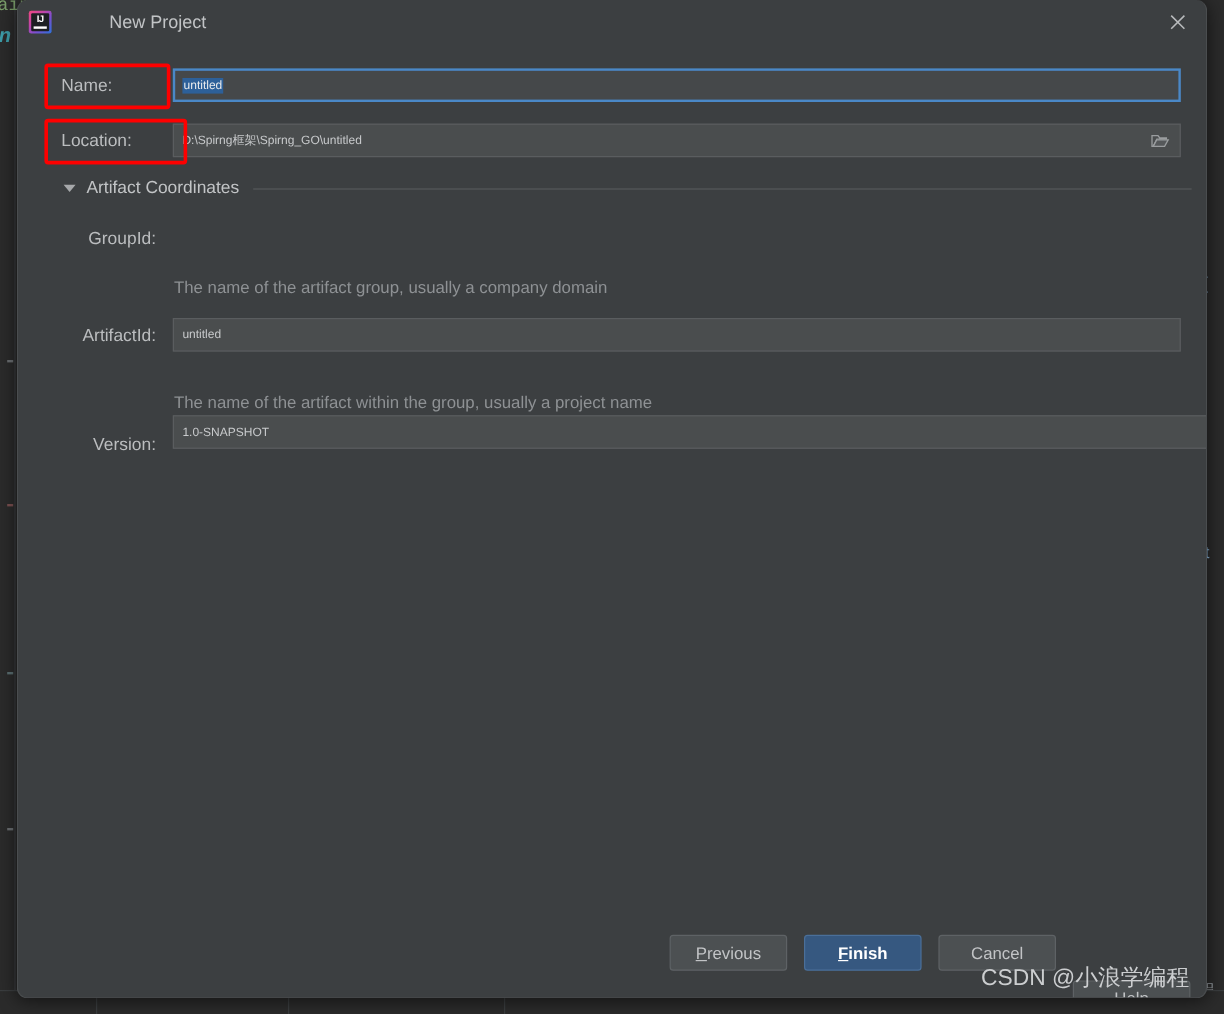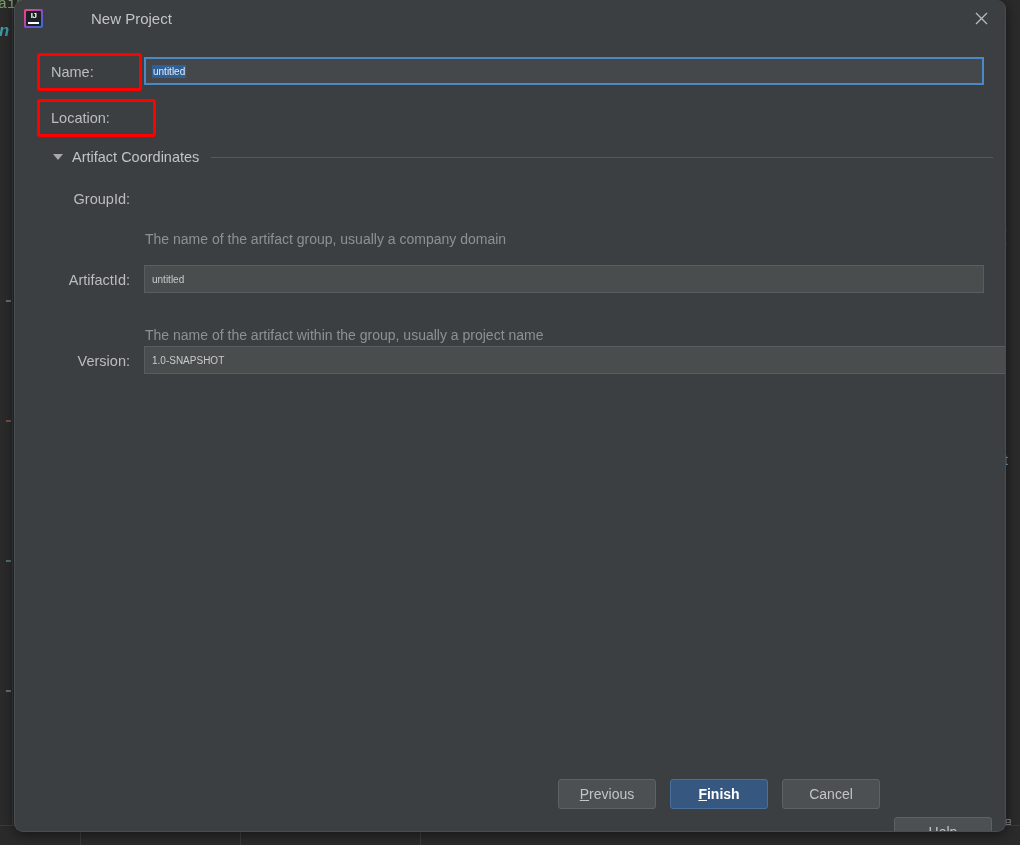--- a/index.html
+++ b/index.html
@@ -292,50 +292,60 @@
     </div>
   </div>
 
   <div class="lbl" style="left:36px; top:62px;">Name:</div>
   <div class="field focused" style="left:129px; top:57px; width:840px;">
     <span class="sel-text">untitled</span>
   </div>
   <div class="annot" style="left:22px; top:53px; width:105px; height:38px;"></div>
 
   <div class="lbl" style="left:36px; top:108px;">Location:</div>
+  <div class="field" style="left:129px; top:103px; width:840px;">
+    <span>D:\Spirng框架\Spirng_GO\untitled</span>
+    <span class="folder-btn">
+      <svg width="16" height="13" viewBox="0 0 16 13">
+        <path d="M1 2 L6 2 L7.5 4 L13 4 L13 5 L5 5 L2 11 L1 11 Z" fill="none" stroke="#9a9d9f" stroke-width="1.1"></path>
+        <path d="M5 5.5 L14.5 5.5 L11.5 11 L2 11 Z" fill="#55585a" stroke="#9a9d9f" stroke-width="1.1"></path>
+      </svg>
+    </span>
+  </div>
   <div class="annot" style="left:22px; top:99px; width:119px; height:38px;"></div>
 
   <div class="section" style="top:149px;">
     <div class="tri"></div>
     <div class="section-title">Artifact Coordinates</div>
     <div class="section-line"></div>
   </div>
 
   <div class="lbl right" style="left:0px; top:189px; width:129px; padding-right:14px;">GroupId:</div>
   <div class="hint" style="left:130px; top:230px;">The name of the artifact group, usually a company domain</div>
 
   <div class="lbl right" style="left:0px; top:270px; width:129px; padding-right:14px;">ArtifactId:</div>
   <div class="field" style="left:129px; top:265px; width:840px;">
     <span>untitled</span>
   </div>
   <div class="hint" style="left:130px; top:326px;">The name of the artifact within the group, usually a project name</div>
 
-  <div class="lbl right" style="left:0px; top:351px; width:129px; padding-right:14px;">Version:</div>
+  <div class="lbl right" style="left:0px; top:361px; width:129px; padding-right:14px;">Version:</div>
   <div class="field" style="left:129px; top:346px; width:906px;">
     <span>1.0-SNAPSHOT</span>
   </div>
 
   <div class="btn" style="left:543px; top:779px; width:98px;">
     <span class="mn">P</span>
       <span>revious</span>
   </div>
   <div class="btn primary" style="left:655px; top:779px; width:98px;">
     <span class="mn">F</span>
       <span>inish</span>
   </div>
   <div class="btn" style="left:767px; top:779px; width:98px;">
     <span>Cancel</span>
   </div>
   <div class="btn" style="left:879px; top:779px; width:98px;margin-top:38px;">
     <span>Help</span>
   </div>
 
+  <div class="watermark">CSDN @小浪学编程</div>
 </div>
 
 </body></html>

